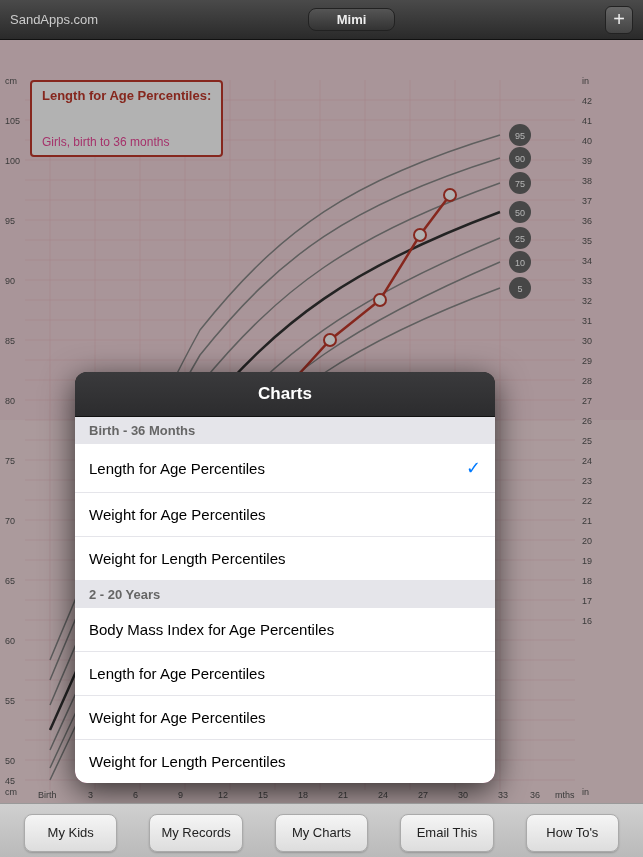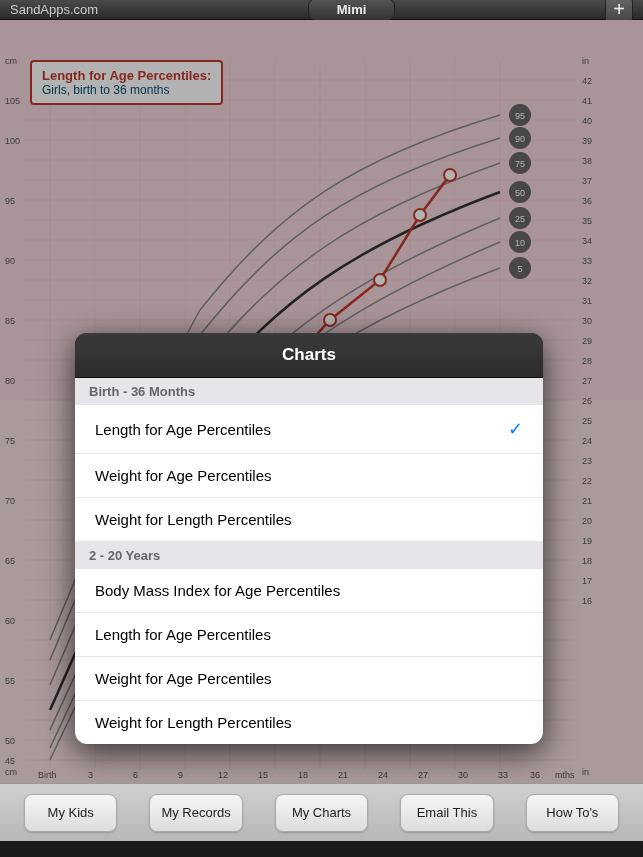--- a/index.html
+++ b/index.html
@@ -7,21 +7,21 @@
       width: 643px;
       height: 857px;
       background: #1a1a1a;
       font-family: -apple-system, 'Helvetica Neue', Arial, sans-serif;
       overflow: hidden;
       position: relative;
     }
 
     
     #top-bar {
-      height: 20px;
+      height: 40px;
       background: linear-gradient(to bottom, #4a4a4a, #2a2a2a);
       display: flex;
       align-items: center;
       justify-content: space-between;
       padding: 0 10px;
       border-bottom: 1px solid #111;
     }
     #top-bar-left {
       color: #ccc;
       font-size: 13px;
@@ -78,37 +78,38 @@
       font-size: 13px;
       color: #333;
       z-index: 2;
     }
     #chart-label-title {
       color: #c0392b;
       font-weight: bold;
       font-size: 13px;
     }
     #chart-label-sub {
-      color: #0c4a6e;
+      color: #ec4899;
       font-size: 12px;
+      margin-top: 32px;
     }
 
     
     #modal-overlay {
       position: absolute;
       top: 0; left: 0; right: 0; bottom: 0;
       background: rgba(0,0,0,0.3);
       z-index: 10;
     }
 
     #modal {
       position: absolute;
-      top: 313px;
+      top: 332px;
       left: 75px;
-      width: 468px;
+      width: 420px;
       background: #1c1c1e;
       border-radius: 12px;
       overflow: hidden;
       box-shadow: 0 8px 32px rgba(0,0,0,0.7);
       z-index: 20;
     }
 
     #modal-header {
       background: linear-gradient(to bottom, #3a3a3c, #2c2c2e);
       text-align: center;
@@ -127,21 +128,21 @@
     .section-header {
       background: #e5e5ea;
       padding: 6px 14px;
       font-size: 13px;
       font-weight: 600;
       color: #666;
     }
 
     .menu-item {
       background: white;
-      padding: 13px 20px;
+      padding: 13px 14px;
       border-bottom: 1px solid #e5e5ea;
       font-size: 15px;
       color: #000;
       display: flex;
       align-items: center;
       justify-content: space-between;
       cursor: pointer;
     }
     .menu-item:last-child {
       border-bottom: none;

